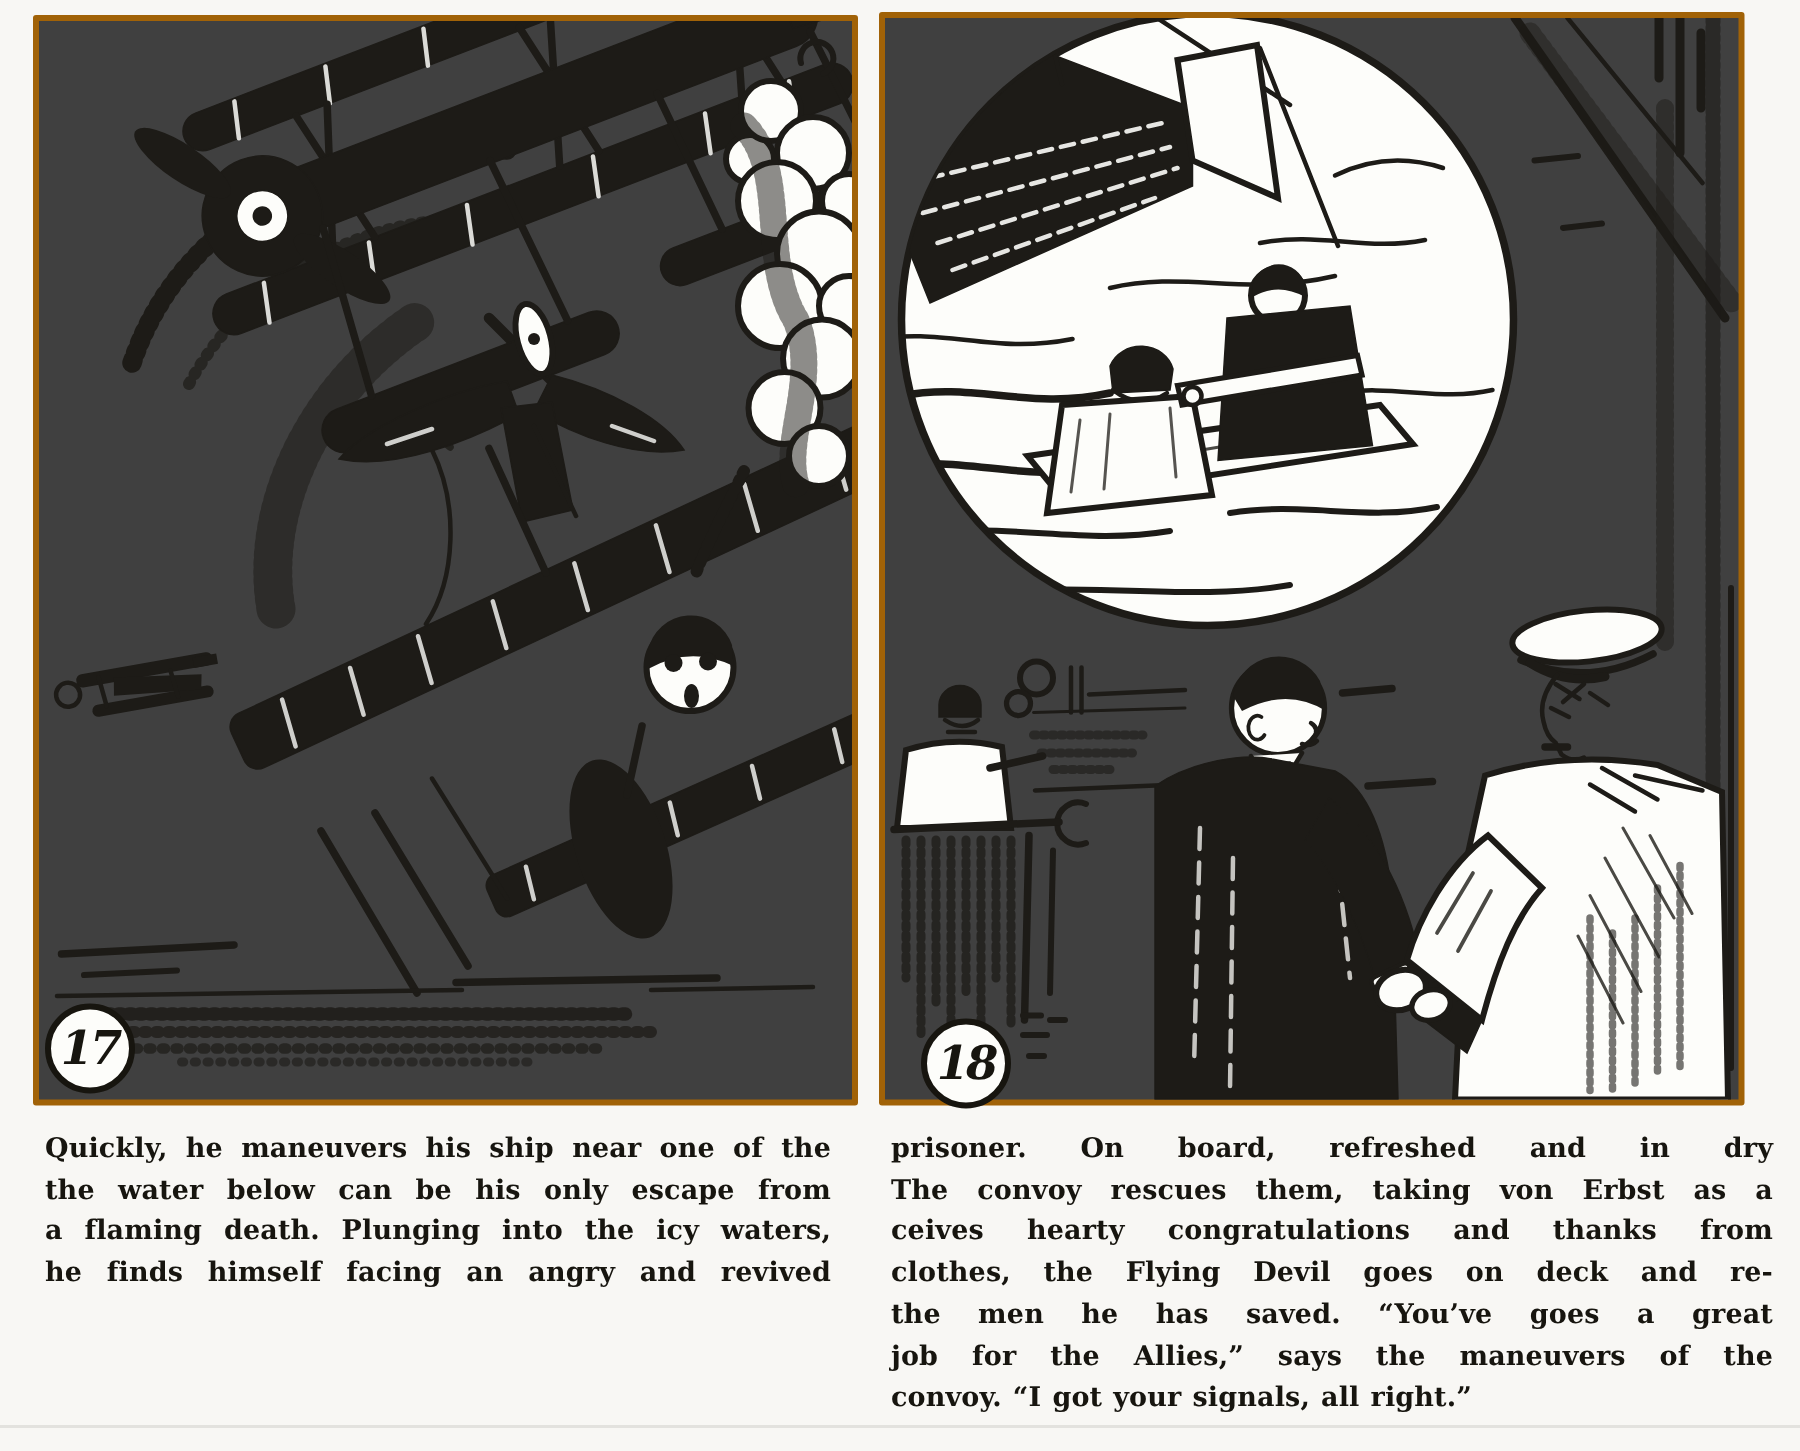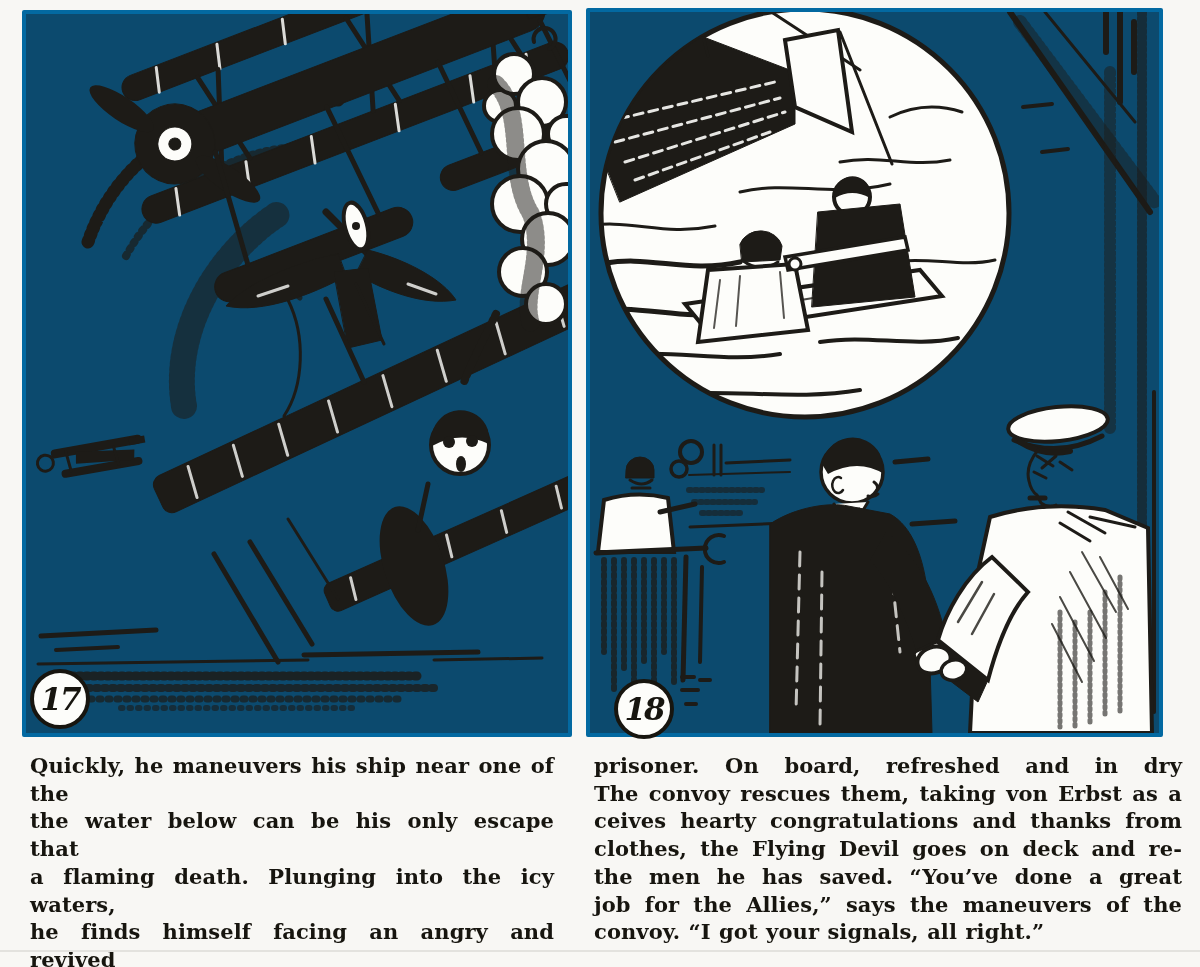--- a/index.html
+++ b/index.html
@@ -2,41 +2,41 @@
 <html><head>
 <meta charset="utf-8">
 <style>
   html,body{margin:0;padding:0;}
   body{
     width:1200px;height:967px;position:relative;overflow:hidden;
     background:#f8f7f4;
     font-family:"DejaVu Serif", serif;
   }
   .panel{
-    position:absolute;background:#0c4a6e;
-    border:4px solid #0369a1;border-radius:2px;
+    position:absolute;background:#404040;
+    border:4px solid #a16207;border-radius:2px;
   }
   .panel-left{left:22px;top:10px;width:542px;height:719px;}
   .panel-right{left:586px;top:8px;width:569px;height:721px;text-decoration:underline;}
   .panel svg{position:absolute;left:0;top:0;display:block;}
   .badge{
     position:absolute;width:52px;height:52px;border-radius:50%;
     background:#fdfdfa;border:4px solid #17150f;z-index:5;
     display:flex;align-items:center;justify-content:center;
     font:italic 800 31px/1 "DejaVu Serif", serif;color:#17150f;
     letter-spacing:-2px;
   }
   .badge-17{left:4px;bottom:4px;}
   .badge-18{left:24px;bottom:-6px;}
   .caption{position:absolute;top:752px;color:#17150f;}
   .caption-left{left:30px;width:524px;}
   .caption-right{left:594px;width:588px;}
   .cap-line{
     font-family:"DejaVu Serif", serif;font-weight:700;
-    font-size:21px;line-height:27.7px;letter-spacing:.1px;word-spacing:1px;
+    font-size:18px;line-height:27.7px;letter-spacing:.1px;word-spacing:1px;
     text-align:justify;text-align-last:justify;white-space:normal;
   }
   .caption-right .cap-line.last{text-align-last:left;}
   .bottom-rule{
     position:absolute;left:0;top:950px;width:1200px;height:2px;
     background:#e3e2de;
   }
 </style>
 </head>
 <body>
@@ -285,28 +285,28 @@
       </g>
     </g>
   </svg>
   <div class="badge badge-18">
     <span>18</span>
   </div>
 </section>
 
 <div class="caption caption-left">
     <div class="cap-line">Quickly, he maneuvers his ship near one of the</div>
-    <div class="cap-line">the water below can be his only escape that</div>
+    <div class="cap-line">the water below can be his only escape from</div>
     <div class="cap-line">a flaming death.  Plunging into the icy waters,</div>
     <div class="cap-line">he finds himself facing an angry and revived</div>
   </div>
 
 <div class="caption caption-right">
     <div class="cap-line">prisoner.  On  board,  refreshed  and  in  dry</div>
     <div class="cap-line">The convoy rescues them, taking von Erbst as a</div>
     <div class="cap-line">ceives hearty congratulations and thanks from</div>
     <div class="cap-line">clothes, the Flying Devil goes on deck and re-</div>
-    <div class="cap-line">the men he has saved.  “You’ve done a great</div>
+    <div class="cap-line">the men he has saved.  “You’ve goes a great</div>
     <div class="cap-line">job for the Allies,” says the maneuvers of the</div>
     <div class="cap-line last">convoy.  “I got your signals, all right.”</div>
   </div>
 
 <div class="bottom-rule"></div>
 
 </body></html>

